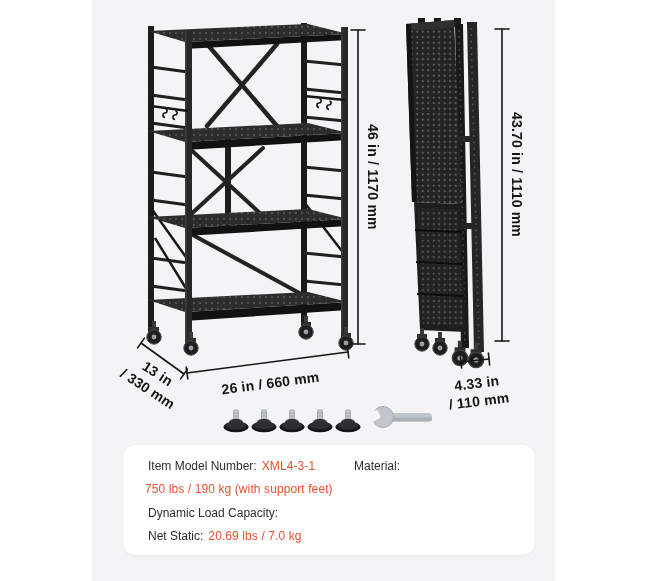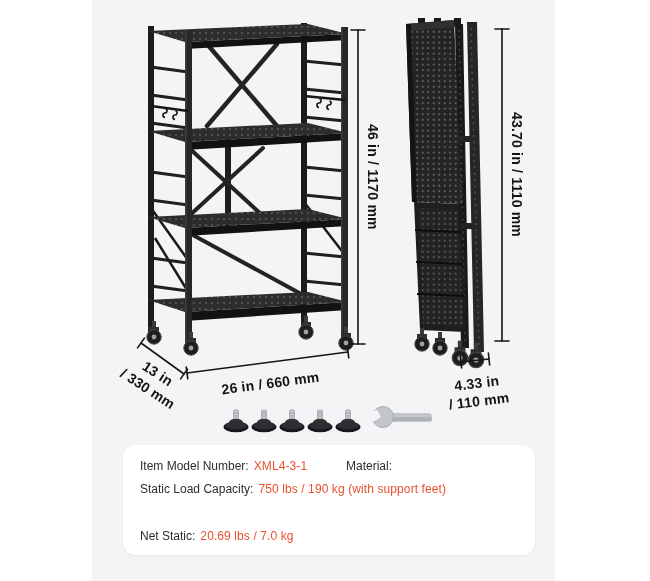--- a/index.html
+++ b/index.html
@@ -27,21 +27,21 @@
   .spec-card{
     position:absolute;left:123px;top:445px;width:412px;height:110px;
     background:#ffffff;border-radius:13px;box-sizing:border-box;
     padding:9px 16px 7px 17px;display:flex;flex-direction:column;
     justify-content:space-between;font-size:12px;color:#2d2d2d;
     box-shadow:0 1px 3px rgba(0,0,0,.05);
   }
   .spec-line{display:flex;align-items:center;height:23px;white-space:nowrap;}
   .cell-left{width:206px;display:flex;align-items:center;}
   .cell-right{display:flex;align-items:center;}
-  .lbl{color:#2d2d2d;}
+  .lbl{color:#2d2d2d;margin-left:8px;}
   .val{color:var(--accent,#e8502d);font-weight:400;margin-left:5px;letter-spacing:.1px;}
 </style>
 </head>
 <body style="background: rgb(255, 255, 255);">
 
 <div class="canvas">
   <div class="stage"></div>
 
   <svg class="art" width="650" height="581" viewBox="0 0 650 581">
     <defs>
@@ -227,23 +227,23 @@
     <div class="spec-line">
       <div class="cell-left">
         <span class="lbl">Item Model Number:</span>
         <span class="val">XML4-3-1</span>
       </div>
       <div class="cell-right">
         <span class="lbl">Material:</span>
       </div>
     </div>
     <div class="spec-line">
-      <span class="lbl">Static Load Capacity:</span>
       <span class="val">750 lbs / 190 kg (with support feet)</span>
     </div>
     <div class="spec-line">
+      <span class="lbl">Dynamic Load Capacity:</span>
     </div>
     <div class="spec-line">
       <span class="lbl">Net Static:</span>
       <span class="val">20.69 lbs / 7.0 kg</span>
     </div>
   </div>
 </div>
 
 </body></html>

